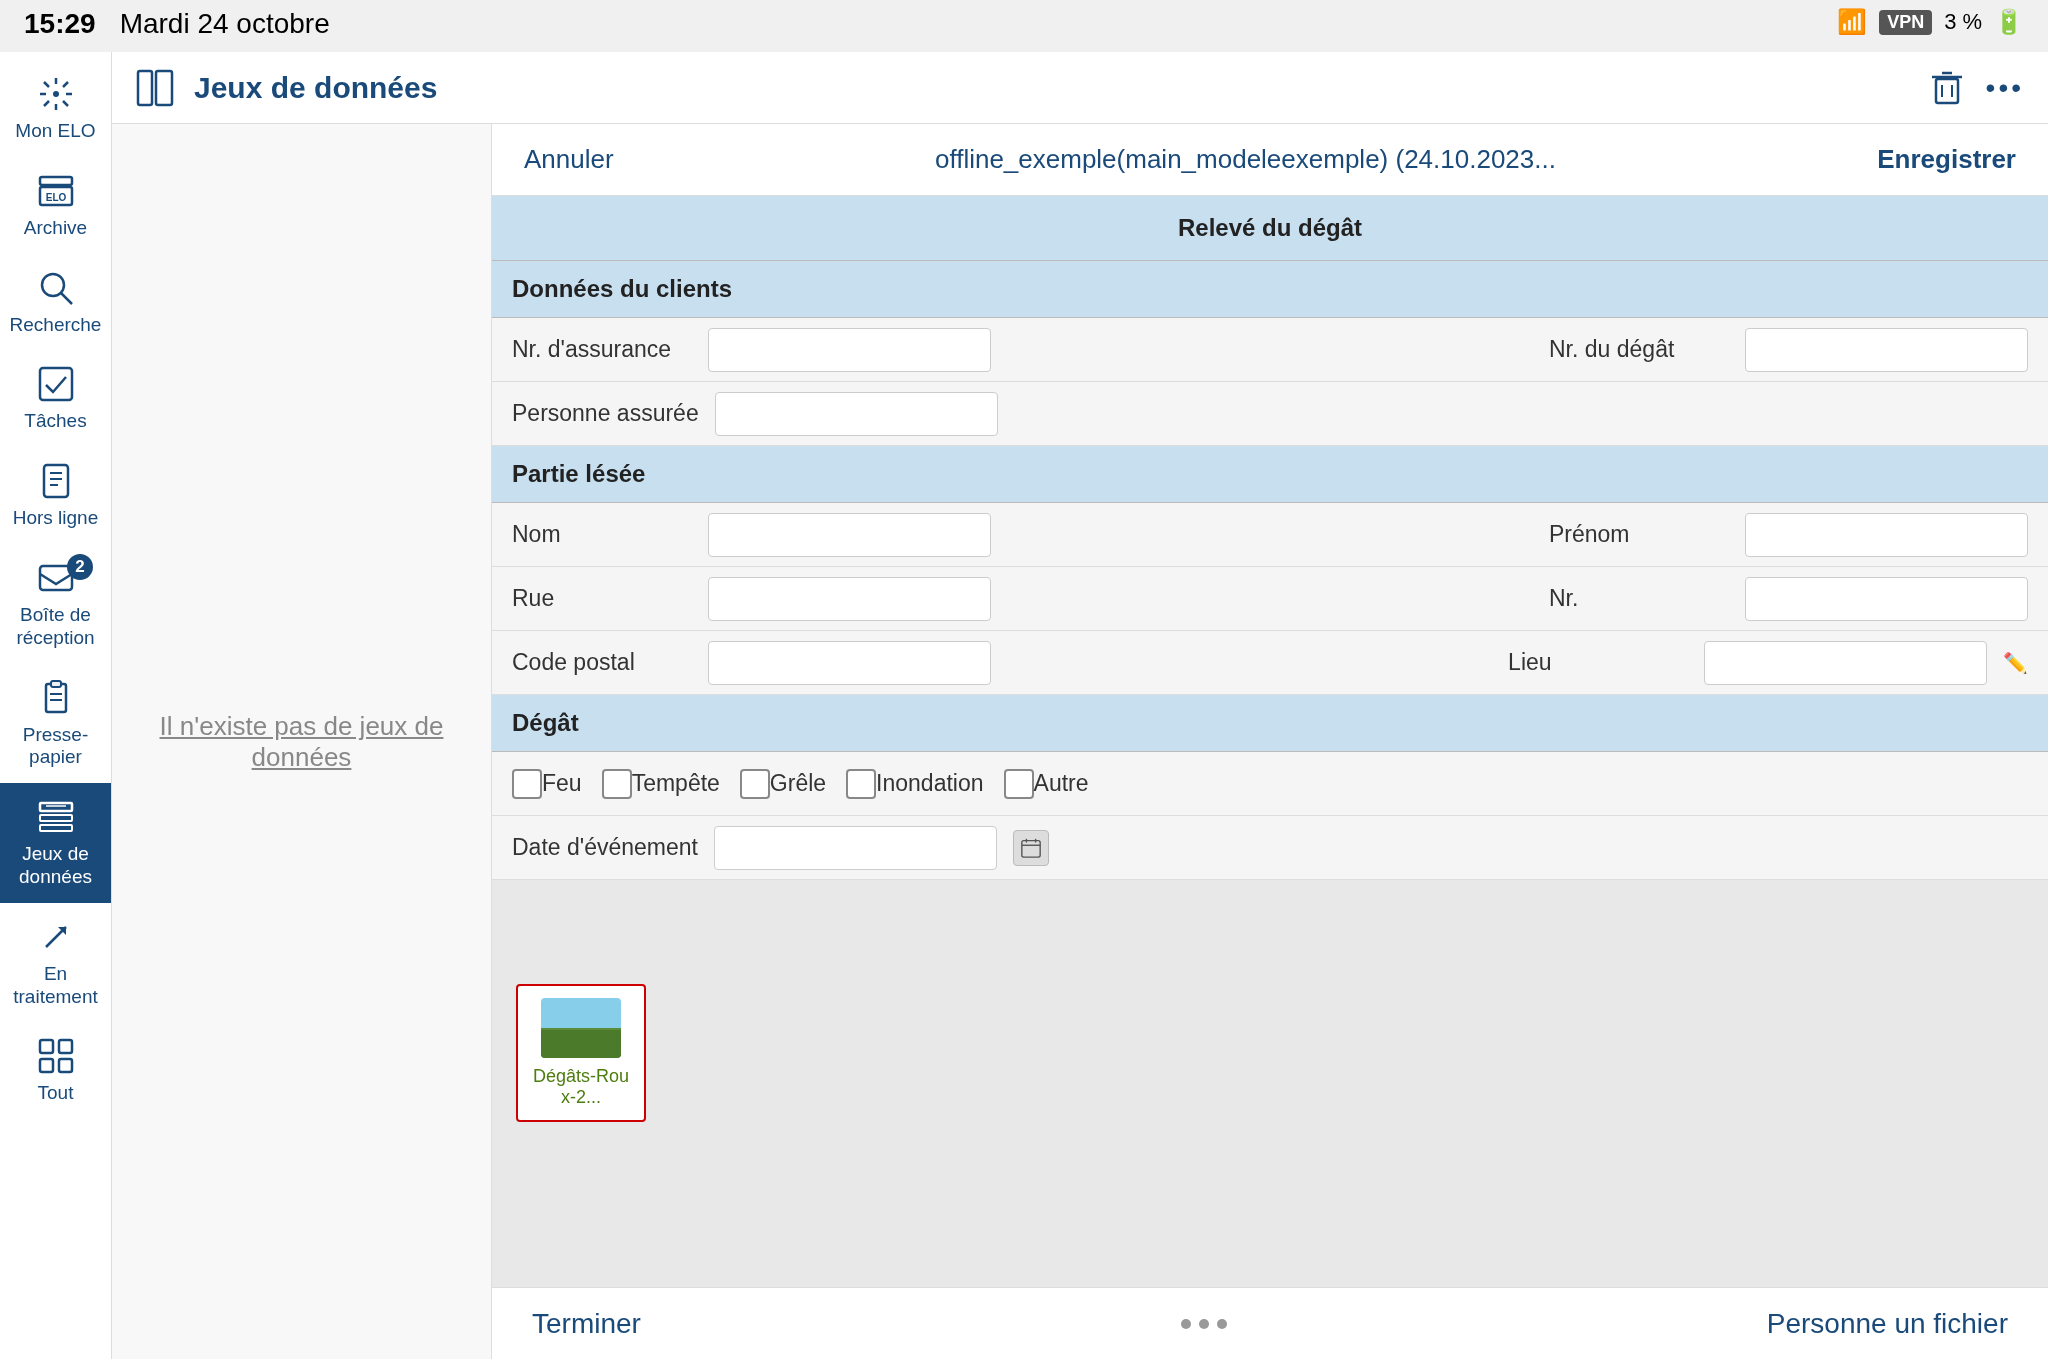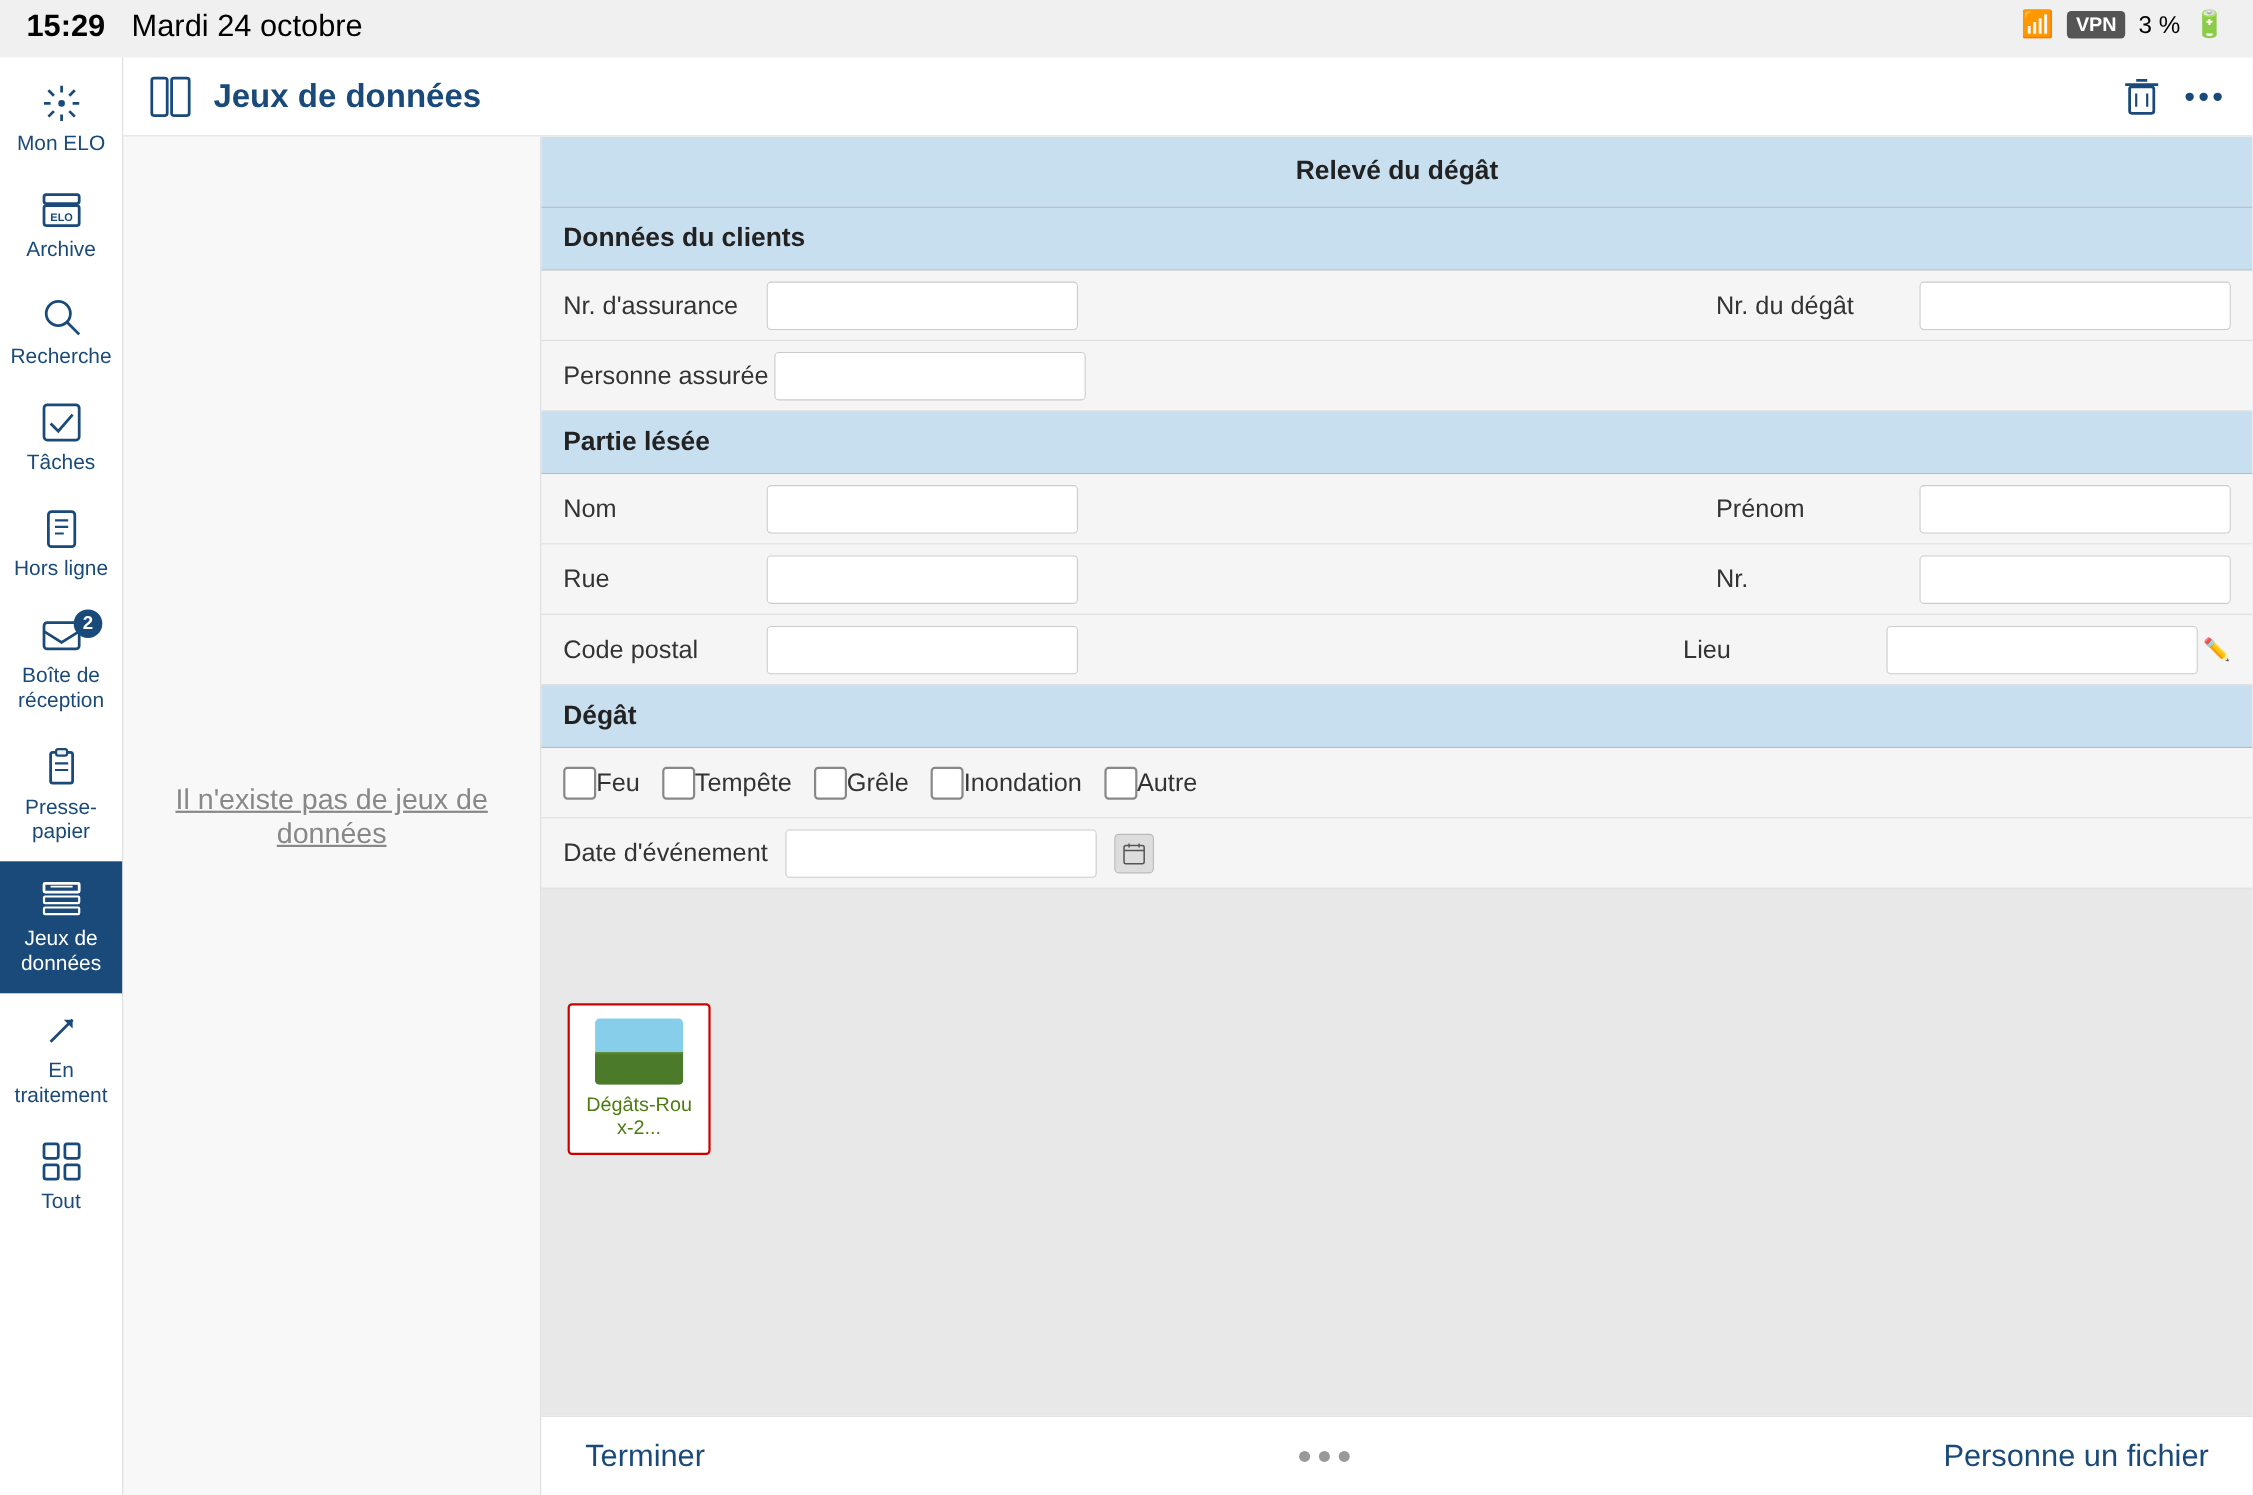--- a/index.html
+++ b/index.html
@@ -249,21 +249,21 @@
     }
 
     
     .form-row {
       display: flex;
       align-items: center;
       border-bottom: 1px solid #ddd;
       background: #f5f5f5;
       min-height: 64px;
       padding: 8px 20px;
-      gap: 5px;
+      gap: 16px;
     }
     .form-label {
       font-size: 23px;
       color: #333;
       min-width: 180px;
       flex-shrink: 0;
     }
     .form-input {
       background: #fff;
       border: 1px solid #ccc;
@@ -553,20 +553,25 @@
     </div>
 
     <div class="panels">
 
       <div class="left-panel">
         <span class="empty-message">Il n'existe pas de jeux de données</span>
       </div>
 
       <div class="right-panel">
 
+        <div class="form-header-bar">
+          <span class="form-header-annuler">Annuler</span>
+          <span class="form-header-title">offline_exemple(main_modeleexemple) (24.10.2023...</span>
+          <span class="form-header-enregistrer">Enregistrer</span>
+        </div>
 
         <div class="form-content">
 
           <div class="form-title-row">Relevé du dégât</div>
 
           <div class="section-header">Données du clients</div>
 
           <div class="form-row">
             <span class="form-label">Nr. d'assurance</span>
             <input class="form-input medium" type="text" value="" style="">

